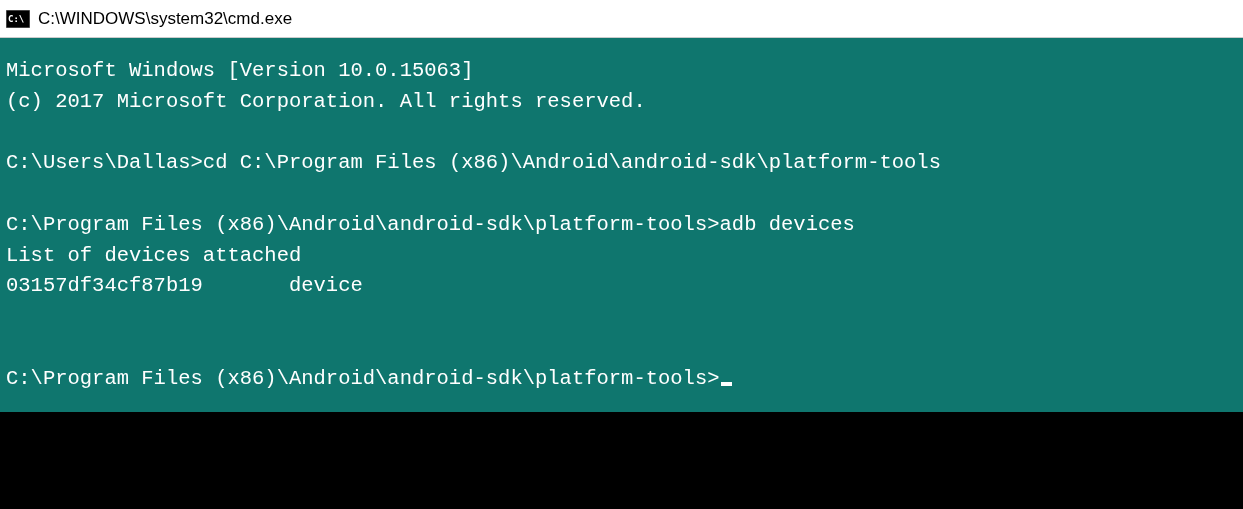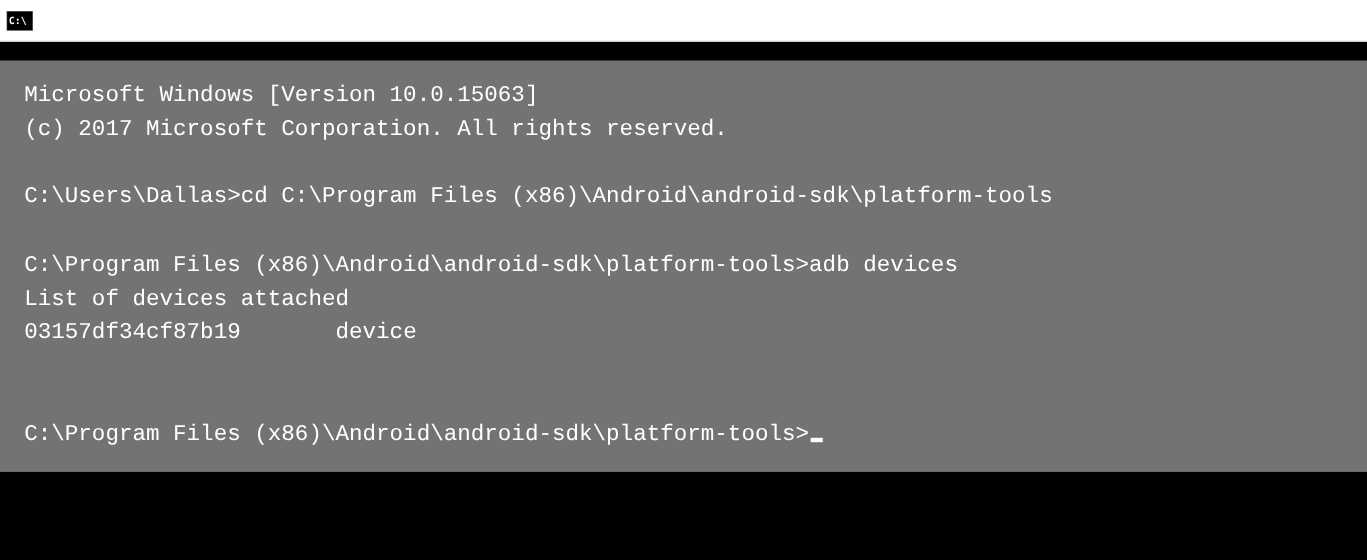--- a/index.html
+++ b/index.html
@@ -30,28 +30,27 @@
       align-items: center;
       justify-content: center;
       flex-shrink: 0;
     }
     .titlebar-title {
       font-family: 'Segoe UI', Tahoma, sans-serif;
       font-size: 17px;
       color: #000;
     }
     .terminal {
-      background: #737373;
+      background: #0f766e;
       color: #fff;
-      padding: 18px 22px;
+      padding: 18px 6px;
       font-size: 20.5px;
       line-height: 1.5;
       white-space: pre;
       font-family: Consolas, 'Courier New', monospace;
-      margin-top: 17px;
     }
     .cursor {
       display: inline-block;
       width: 11px;
       height: 4px;
       background: #fff;
       vertical-align: baseline;
       margin-left: 1px;
       position: relative;
       top: 2px;
@@ -60,20 +59,21 @@
 </head>
 <body>
 
 <div class="titlebar">
   <span class="titlebar-icon">
     <svg width="24" height="18" viewBox="0 0 24 18">
       <rect x="0" y="0" width="24" height="18" fill="#000" stroke="#888" stroke-width="1"></rect>
       <text x="2" y="12" font-family="monospace" font-size="9" fill="#fff" font-weight="bold">C:\</text>
     </svg>
   </span>
+  <span class="titlebar-title">C:\WINDOWS\system32\cmd.exe</span>
 </div>
 
 <div class="terminal"><span>Microsoft Windows [Version 10.0.15063]</span>
 <span>(c) 2017 Microsoft Corporation. All rights reserved.</span>
 
 <span>C:\Users\Dallas&gt;</span><span>cd C:\Program Files (x86)\Android\android-sdk\platform-tools</span>
 
 <span>C:\Program Files (x86)\Android\android-sdk\platform-tools&gt;</span><span>adb devices</span>
 <span>List of devices attached</span>
 <span>03157df34cf87b19</span>       <span>device</span>

